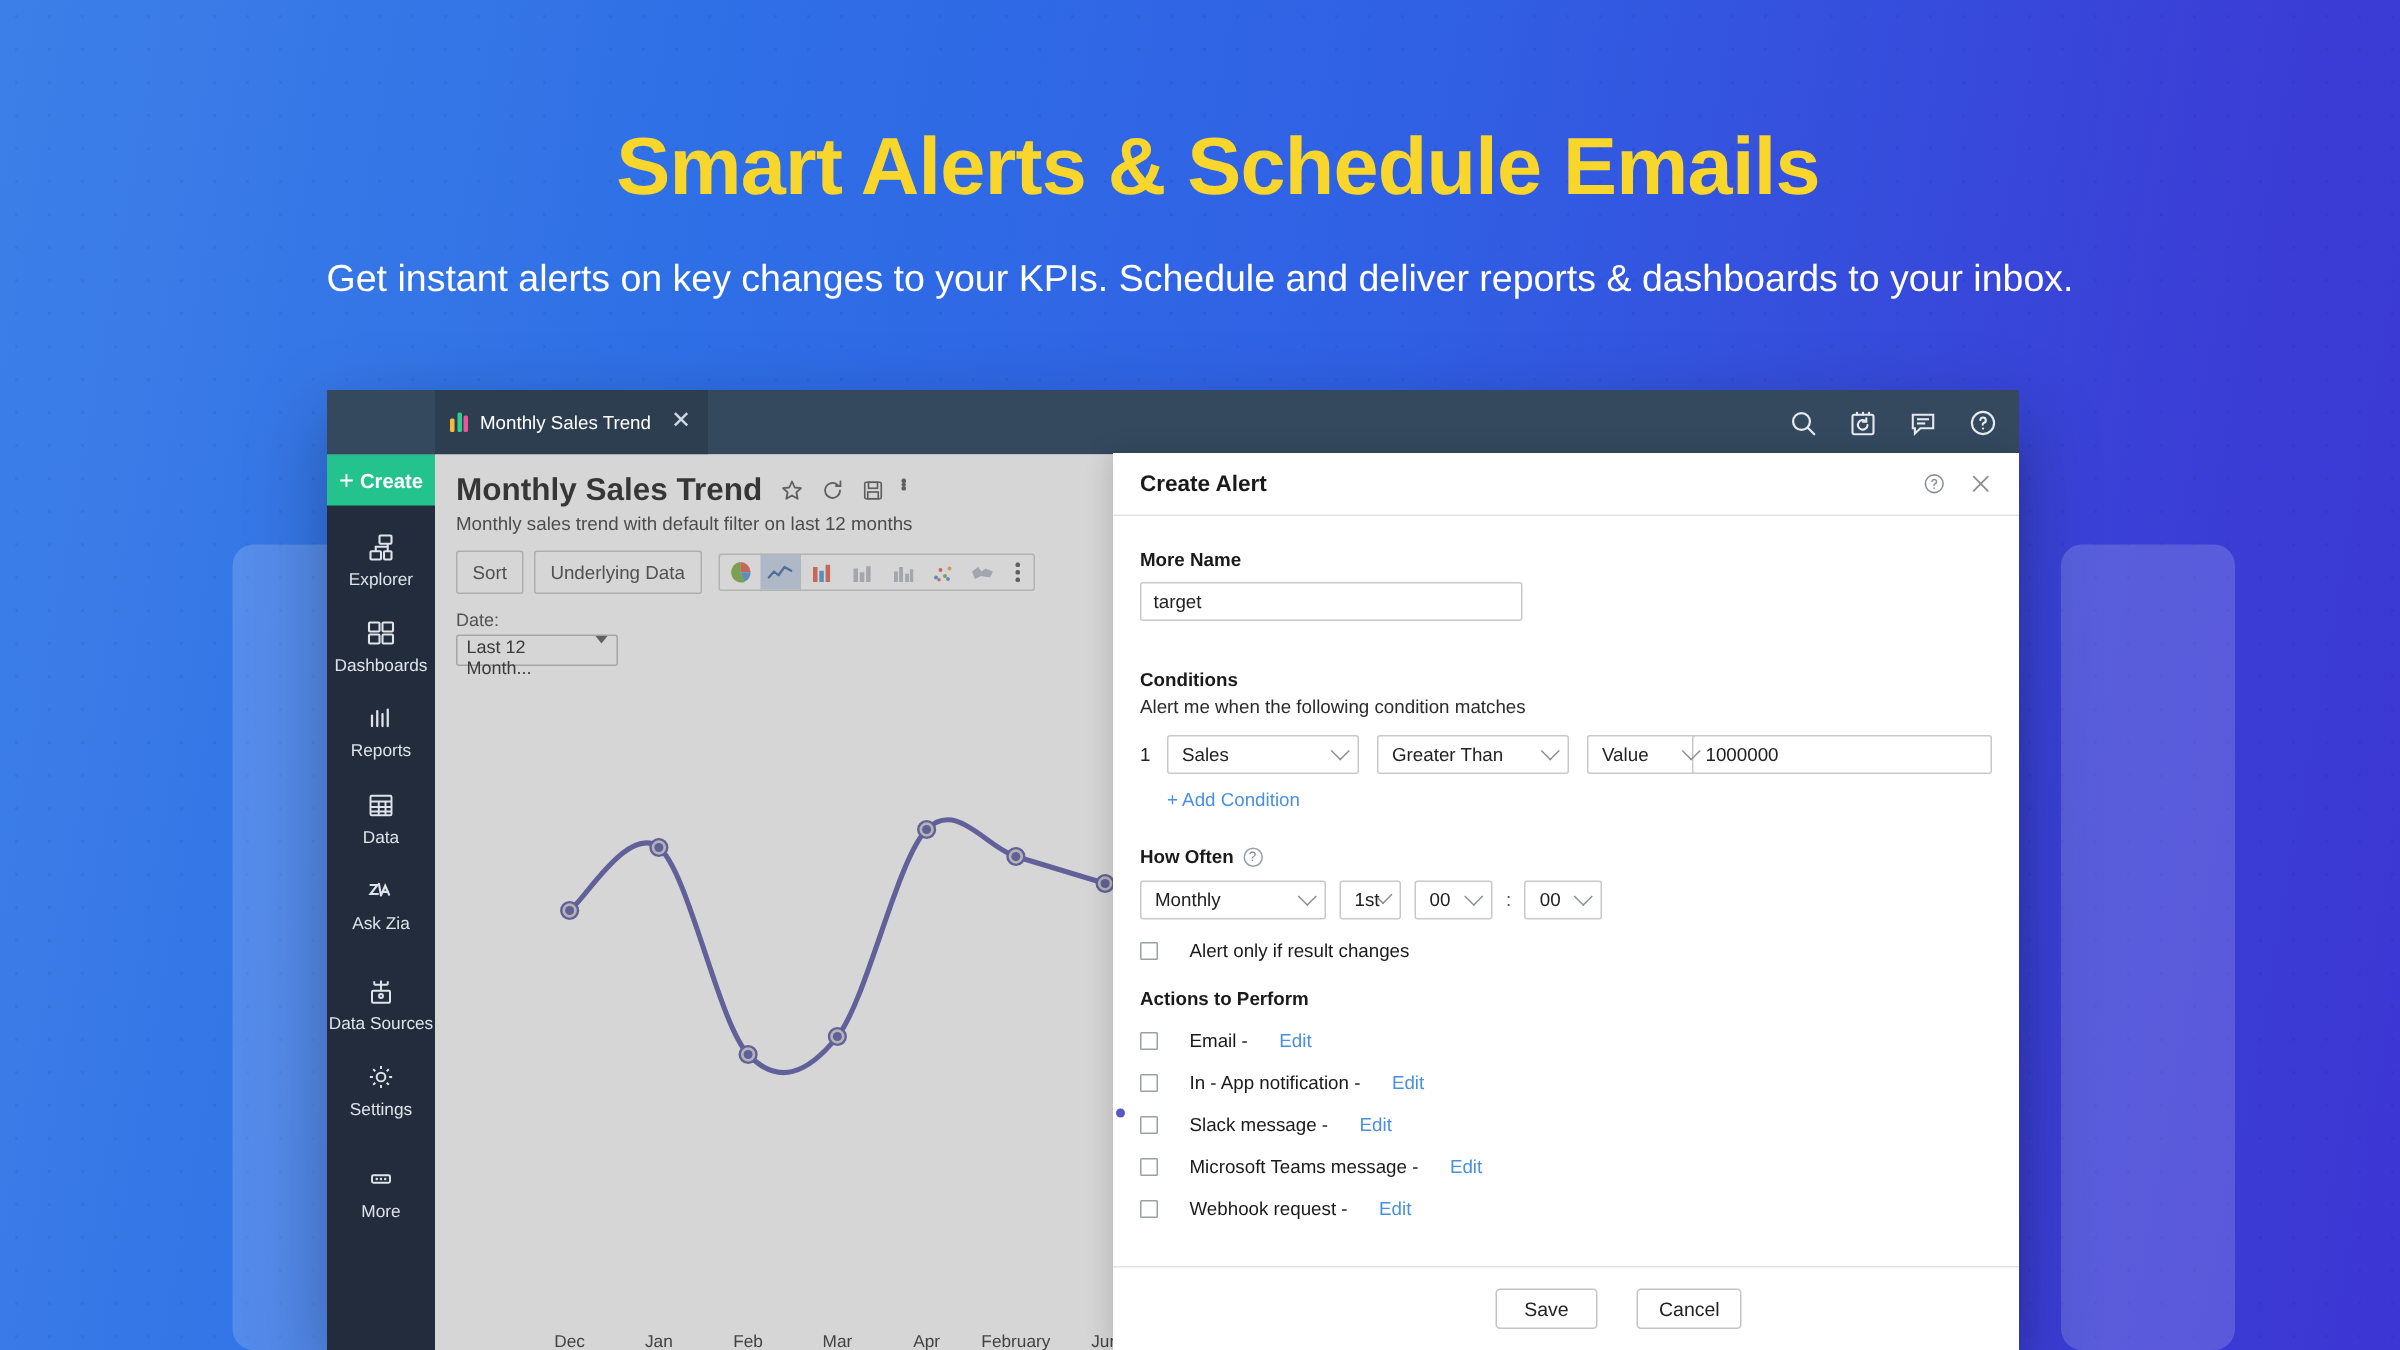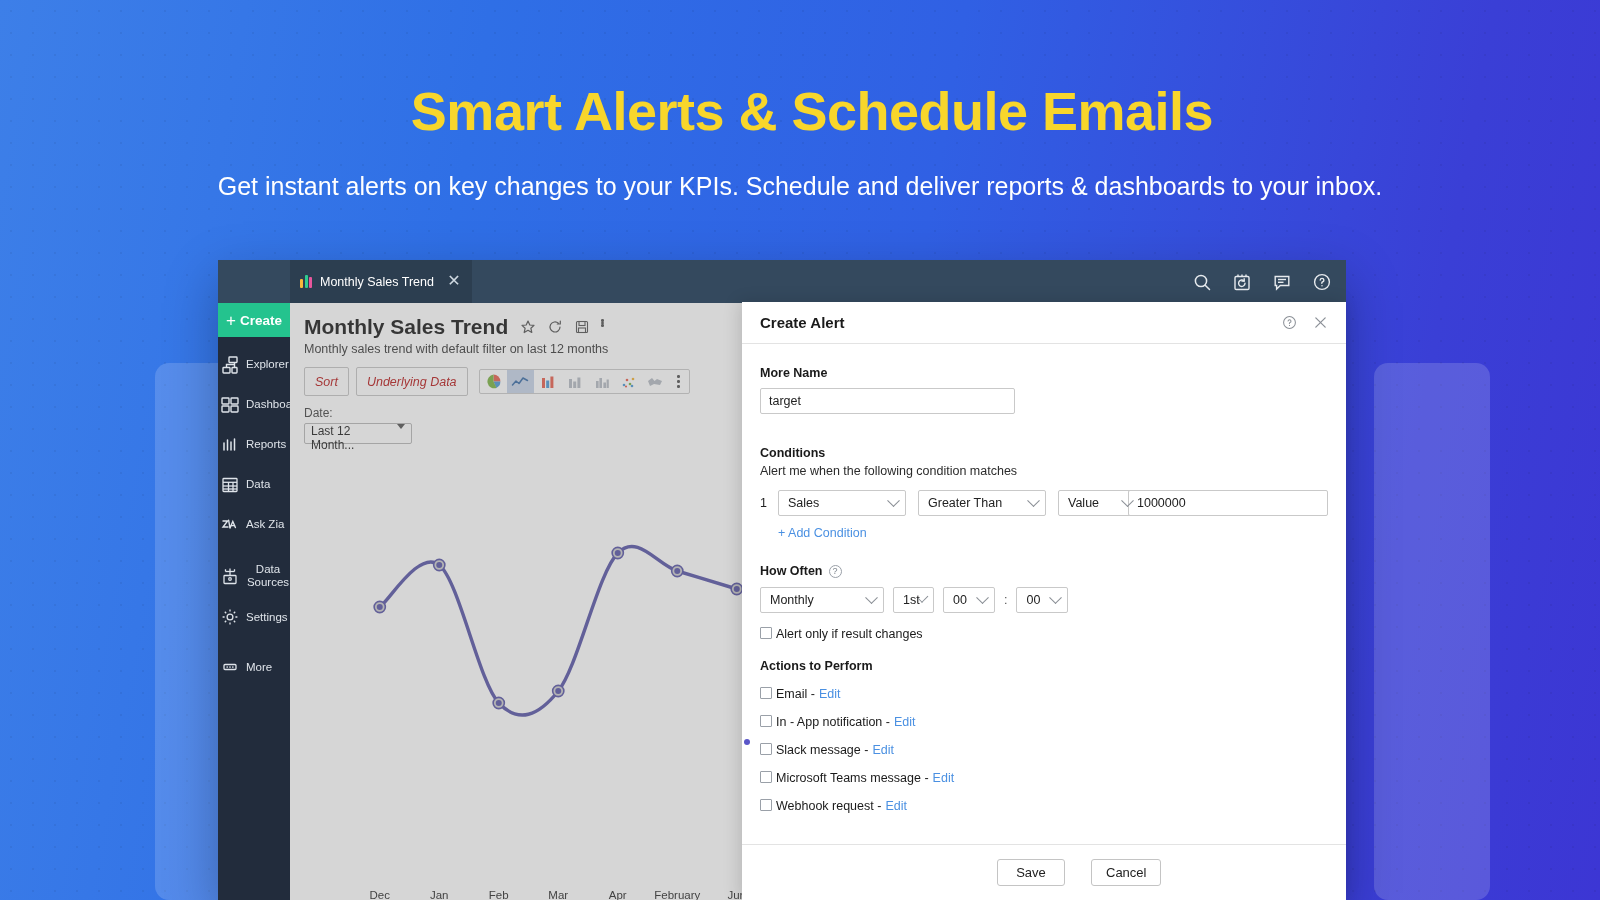--- a/index.html
+++ b/index.html
@@ -84,21 +84,21 @@
     position: absolute; left: 0; top: 43px; width: 72px; bottom: 0;
     background: #222c3c;
   }
   .create-btn {
     height: 34px; background: #24c38e; color: #fff;
     display: flex; align-items: center; justify-content: center; gap: 4px;
     font-size: 13.5px; font-weight: bold;
   }
   .create-plus { font-size: 17px; font-weight: 400; line-height: 1; }
   .nav-item {
-    margin-top: 16px; display: flex; 
+    margin-top: 16px; display: flex; flex-direction: column;
     align-items: center; gap: 4px; color: #dfe4ea;
   }
   .nav-item .ni-ico { width: 24px; height: 24px; }
   .nav-item .ni-ico svg { width: 24px; height: 24px; display: block; }
   .nav-label { font-size: 11.5px; text-align: center; line-height: 1.15; }
 
   
   .content {
     position: absolute; left: 72px; top: 43px; right: 0; bottom: 0;
     background: #ffffff;
@@ -107,22 +107,22 @@
   .rpt-title-row { display: flex; align-items: center; gap: 12px; }
   .rpt-title { font-size: 21px; font-weight: bold; color: #1b1b1b; }
   .rpt-acts { display: flex; align-items: center; gap: 11px; color: #555; }
   .rpt-acts span { width: 16px; height: 16px; display: block; }
   .rpt-acts svg { width: 16px; height: 16px; display: block; }
   .rpt-sub { margin-top: 3px; font-size: 12.5px; color: #3a3a3a; }
 
   .toolbar { margin-top: 11px; display: flex; align-items: center; gap: 7px; }
   .tb-btn {
     height: 29px; padding: 0 10px; border: 1px solid #c6c6c6; border-radius: 2px;
-    background: #fff; font-size: 12.5px; color: #b91c1c;
-    display: flex; align-items: center; font-style: italic;
+    background: #fff; font-size: 12.5px; color: #404040;
+    display: flex; align-items: center;
   }
   .chart-types {
     display: flex; align-items: center; height: 25px;
     border: 1px solid #ccc; border-radius: 2px; background: #fff; margin-left: 4px;
   }
   .ct { width: 27px; height: 23px; display: flex; align-items: center; justify-content: center; }
   .ct.sel { background: #c8d4e8; }
   .ct svg { display: block; }
   .kebab { width: 18px; display: flex; flex-direction: column; align-items: center; gap: 2.5px; }
   .kebab i { width: 2.5px; height: 2.5px; border-radius: 50%; background: #555; display: block; }
@@ -198,21 +198,21 @@
   .add-cond { margin-top: 10px; margin-left: 18px; font-size: 12.5px; color: #4a90e2; }
 
   .how-head { display: flex; align-items: center; gap: 6px; }
   .q-ico {
     width: 13px; height: 13px; border: 1px solid #9aa0a8; border-radius: 50%;
     color: #7d848c; font-size: 9px; line-height: 11px; text-align: center;
   }
   .freq-row { margin-top: 9px; display: flex; align-items: center; gap: 9px; }
   .colon { font-size: 12.5px; color: #555; }
 
-  .chk-row { display: flex; align-items: flex-start; gap: 4px; margin-top: 14px; font-size: 12.5px; color: #1a1a1a; }
+  .chk-row { display: flex; align-items: center; gap: 21px; margin-top: 14px; font-size: 12.5px; color: #1a1a1a; }
   .chk { width: 12px; height: 12px; border: 1px solid #9aa0a8; border-radius: 1px; background: #fff; flex: 0 0 auto; }
   .link { color: #4a90e2; }
 
   .m-foot {
     flex: 0 0 auto; height: 56px; border-top: 1px solid #e3e3e3;
     display: flex; align-items: center; gap: 26px; padding-left: 255px;
   }
   .foot-btn {
     height: 27px; min-width: 68px; padding: 0 14px;
     border: 1px solid #c4c4c4; border-radius: 3px; background: #fff;

